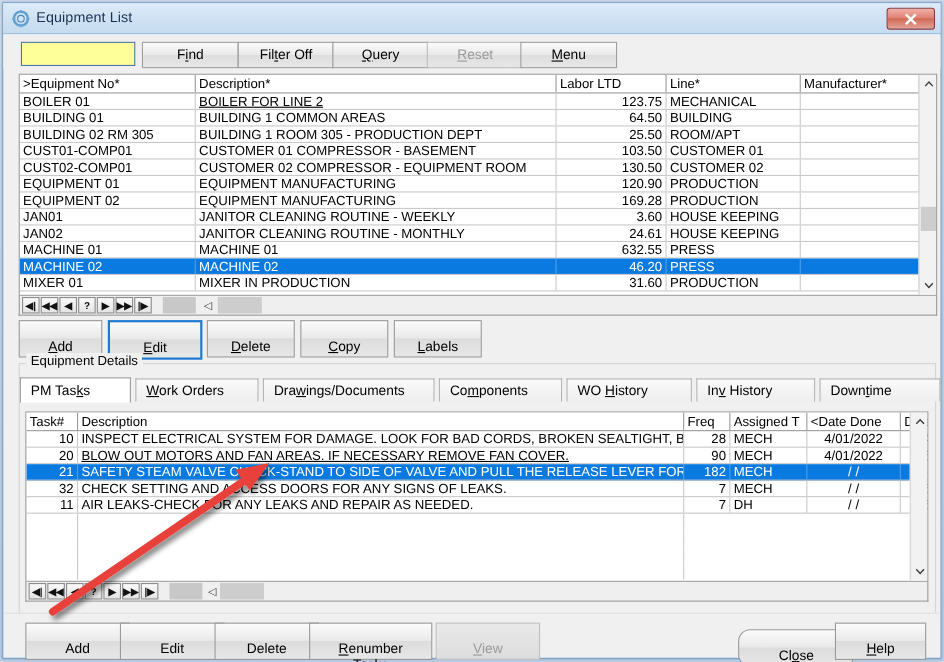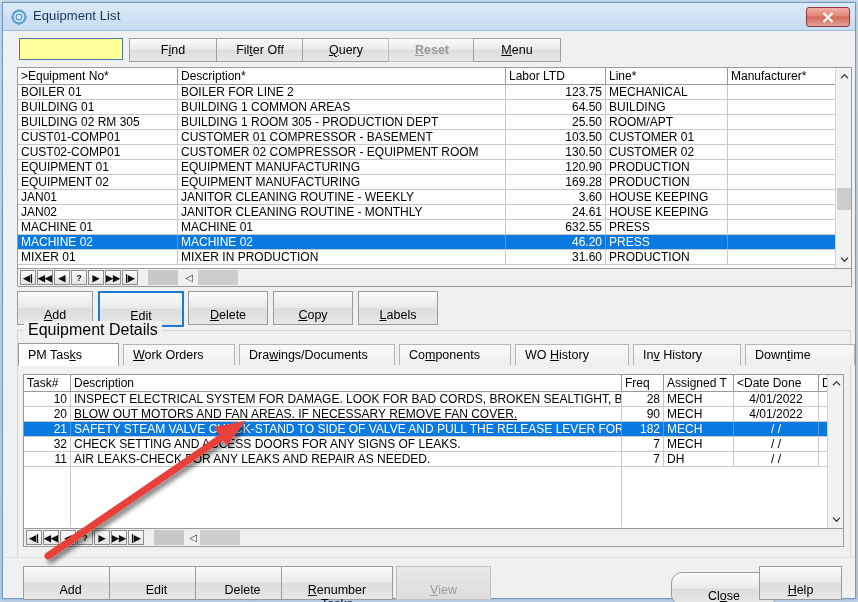--- a/index.html
+++ b/index.html
@@ -70,21 +70,21 @@
     position: absolute; top: 6px;
     height: 24px;
     background: linear-gradient(#fbfbfb, #e9e9e9 48%, #dddddd 50%, #e7e7e7);
     border: 1px solid #a0a0a0;
     font-family: "Liberation Sans", sans-serif;
     font-size: 12.5px;
     color: #000;
     cursor: pointer;
     padding: 0;
   }
-  .tb-btn.disabled { color: #9a9a9a; border-color: #bdbdbd; cursor: default; font-weight: bold; }
+  .tb-btn.disabled { color: #9a9a9a; border-color: #bdbdbd; cursor: default; }
   u { text-decoration: underline; }
 
   
   .grid {
     position: absolute;
     background: #fff;
     border: 1px solid #9a9a9a;
     overflow: hidden;
   }
   .grid-hdr {
@@ -194,21 +194,21 @@
     position: absolute;
     left: 14px; top: 327px;
     width: 834px; height: 236px;
     border: 1px solid #d5d5d5;
     border-top: none;
   }
   .groupbox .legend {
     position: absolute; left: 6px; top: -9px;
     background: #f0f0f0;
     padding: 0 4px;
-    font-size: 16px;
+    font-size: 12px;
     color: #000;
   }
   .gb-topline-l {
     position: absolute; left: 0; top: 0; width: 6px;
     border-top: 1px solid #d5d5d5;
   }
   .gb-topline-r {
     position: absolute; right: 0; top: 0; left: 112px;
     border-top: 1px solid #d5d5d5;
   }
@@ -289,21 +289,21 @@
       <div class="grid-hdr" id="equipHdr">
           <div class="cell" style="left: 0px; width: 160px;">&gt;Equipment No*</div>
           <div class="cell" style="left: 160px; width: 328px;">Description*</div>
           <div class="cell" style="left: 488px; width: 100px;">Labor LTD</div>
           <div class="cell" style="left: 588px; width: 122px;">Line*</div>
           <div class="cell" style="left: 710px; width: 108px;">Manufacturer*</div>
         </div>
       <div class="grid-body" id="equipBody">
           <div class="grid-row">
             <div class="cell" style="left: 0px; width: 160px;">BOILER 01</div>
-            <div class="cell" style="left: 160px; width: 328px;">BOILER FOR LINE 2</div>
+            <div class="cell" style="left: 160px; width: 328px; text-decoration: underline;">BOILER FOR LINE 2</div>
             <div class="cell num" style="left: 488px; width: 100px;">123.75</div>
             <div class="cell" style="left: 588px; width: 122px;">MECHANICAL</div>
             <div class="cell" style="left: 710px; width: 108px;"></div>
           </div>
           <div class="grid-row">
             <div class="cell" style="left: 0px; width: 160px;">BUILDING 01</div>
             <div class="cell" style="left: 160px; width: 328px;">BUILDING 1 COMMON AREAS</div>
             <div class="cell num" style="left: 488px; width: 100px;">64.50</div>
             <div class="cell" style="left: 588px; width: 122px;">BUILDING</div>
             <div class="cell" style="left: 710px; width: 108px;"></div>

